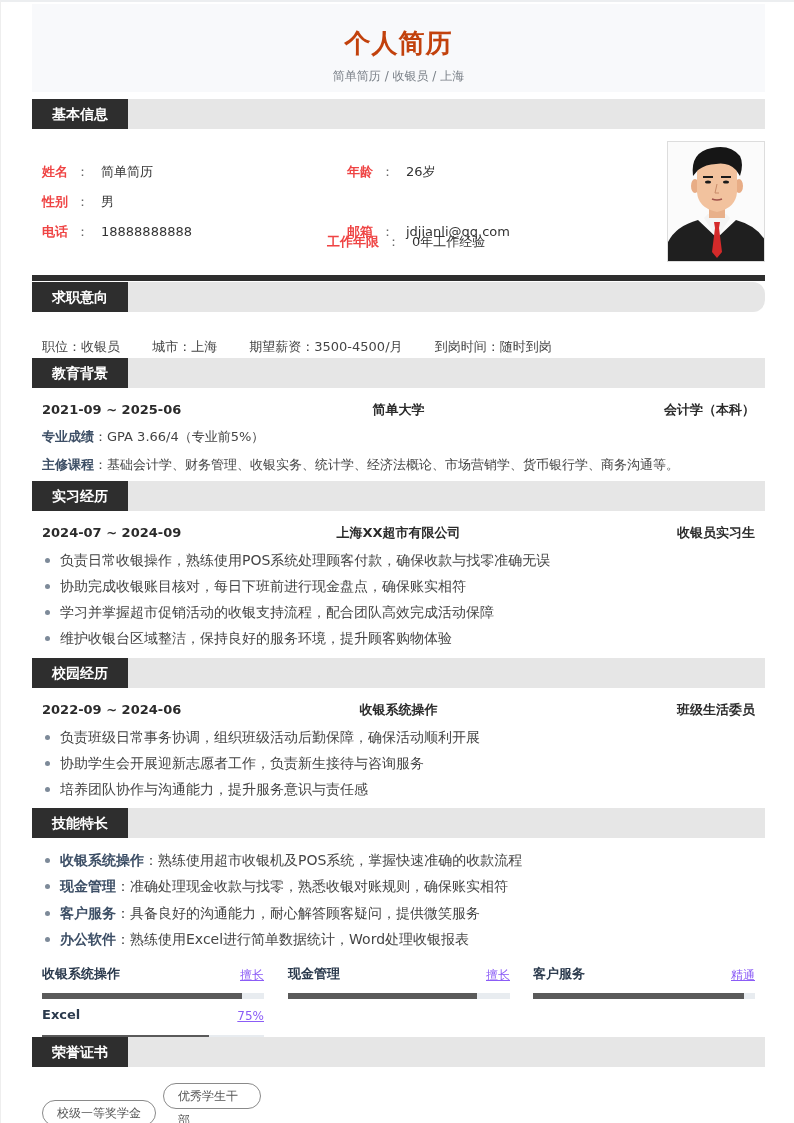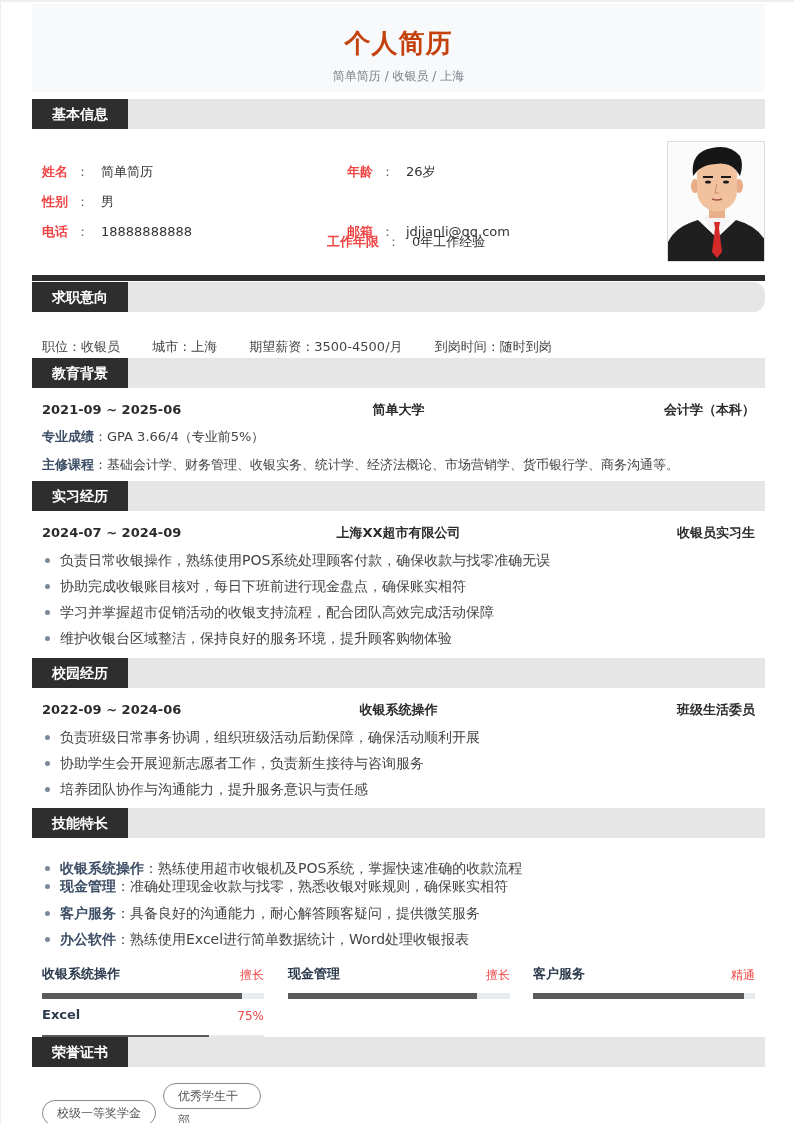--- a/index.html
+++ b/index.html
@@ -28,21 +28,21 @@
   .entry-head .l { position: absolute; left: 0; top: 0; }
 
   .line { position: absolute; left: 41px; font-size: 13px; color: #444; white-space: nowrap; height: 20px; line-height: 20px; }
   .line b { color: #3d4f66; }
   .bullet { position: absolute; left: 41px; font-size: 14px; color: #444; white-space: nowrap; height: 20px; line-height: 20px; padding-left: 18px; }
   .bullet::before { content: ""; position: absolute; left: 3px; top: 8px; width: 5px; height: 5px; border-radius: 50%; background: #7d8a99; }
   .bullet b { color: #3d4f66; }
 
   .skill { position: absolute; width: 222px; height: 40px; }
   .skill-name { position: absolute; left: 0; top: 0; font-size: 13px; font-weight: bold; color: #2b3a4d; }
-  .skill-lvl { position: absolute; right: 0; top: 2px; font-size: 12px; color: #ef4444; }
+  .skill-lvl { position: absolute; right: 0; top: 2px; font-size: 12px; color: #8b5cf6; text-decoration: underline; }
   .skill-track { position: absolute; left: 0; top: 28px; width: 222px; height: 6px; background: #e8ecf0; }
   .skill-fill { position: absolute; left: 0; top: 0; height: 6px; background: #5a5a5a; }
 
   .tag { position: absolute; height: 26px; border: 1px solid #8a8a8a; border-radius: 13px; font-size: 12px; color: #555; line-height: 24px; padding: 0 14px; background: #fff; }
 </style>
 </head>
 <body>
 
 <div class="page">
 
@@ -152,21 +152,21 @@
     <span class="c">收银系统操作</span>
     <span class="r">班级生活委员</span>
   </div>
   <div class="bullet" style="top:725px;">负责班级日常事务协调，组织班级活动后勤保障，确保活动顺利开展</div>
   <div class="bullet" style="top:751px;">协助学生会开展迎新志愿者工作，负责新生接待与咨询服务</div>
   <div class="bullet" style="top:777px;">培养团队协作与沟通能力，提升服务意识与责任感</div>
 
   <div class="sec" style="top:806px;">
     <div class="sec-label">技能特长</div>
   </div>
-  <div class="bullet" style="top:848px;margin-top:8px;">
+  <div class="bullet" style="top:848px;">
     <b>收银系统操作</b><span>：熟练使用超市收银机及POS系统，掌握快速准确的收款流程</span>
   </div>
   <div class="bullet" style="top:874px;">
     <b>现金管理</b><span>：准确处理现金收款与找零，熟悉收银对账规则，确保账实相符</span>
   </div>
   <div class="bullet" style="top:901px;">
     <b>客户服务</b><span>：具备良好的沟通能力，耐心解答顾客疑问，提供微笑服务</span>
   </div>
   <div class="bullet" style="top:927px;">
     <b>办公软件</b><span>：熟练使用Excel进行简单数据统计，Word处理收银报表</span>

